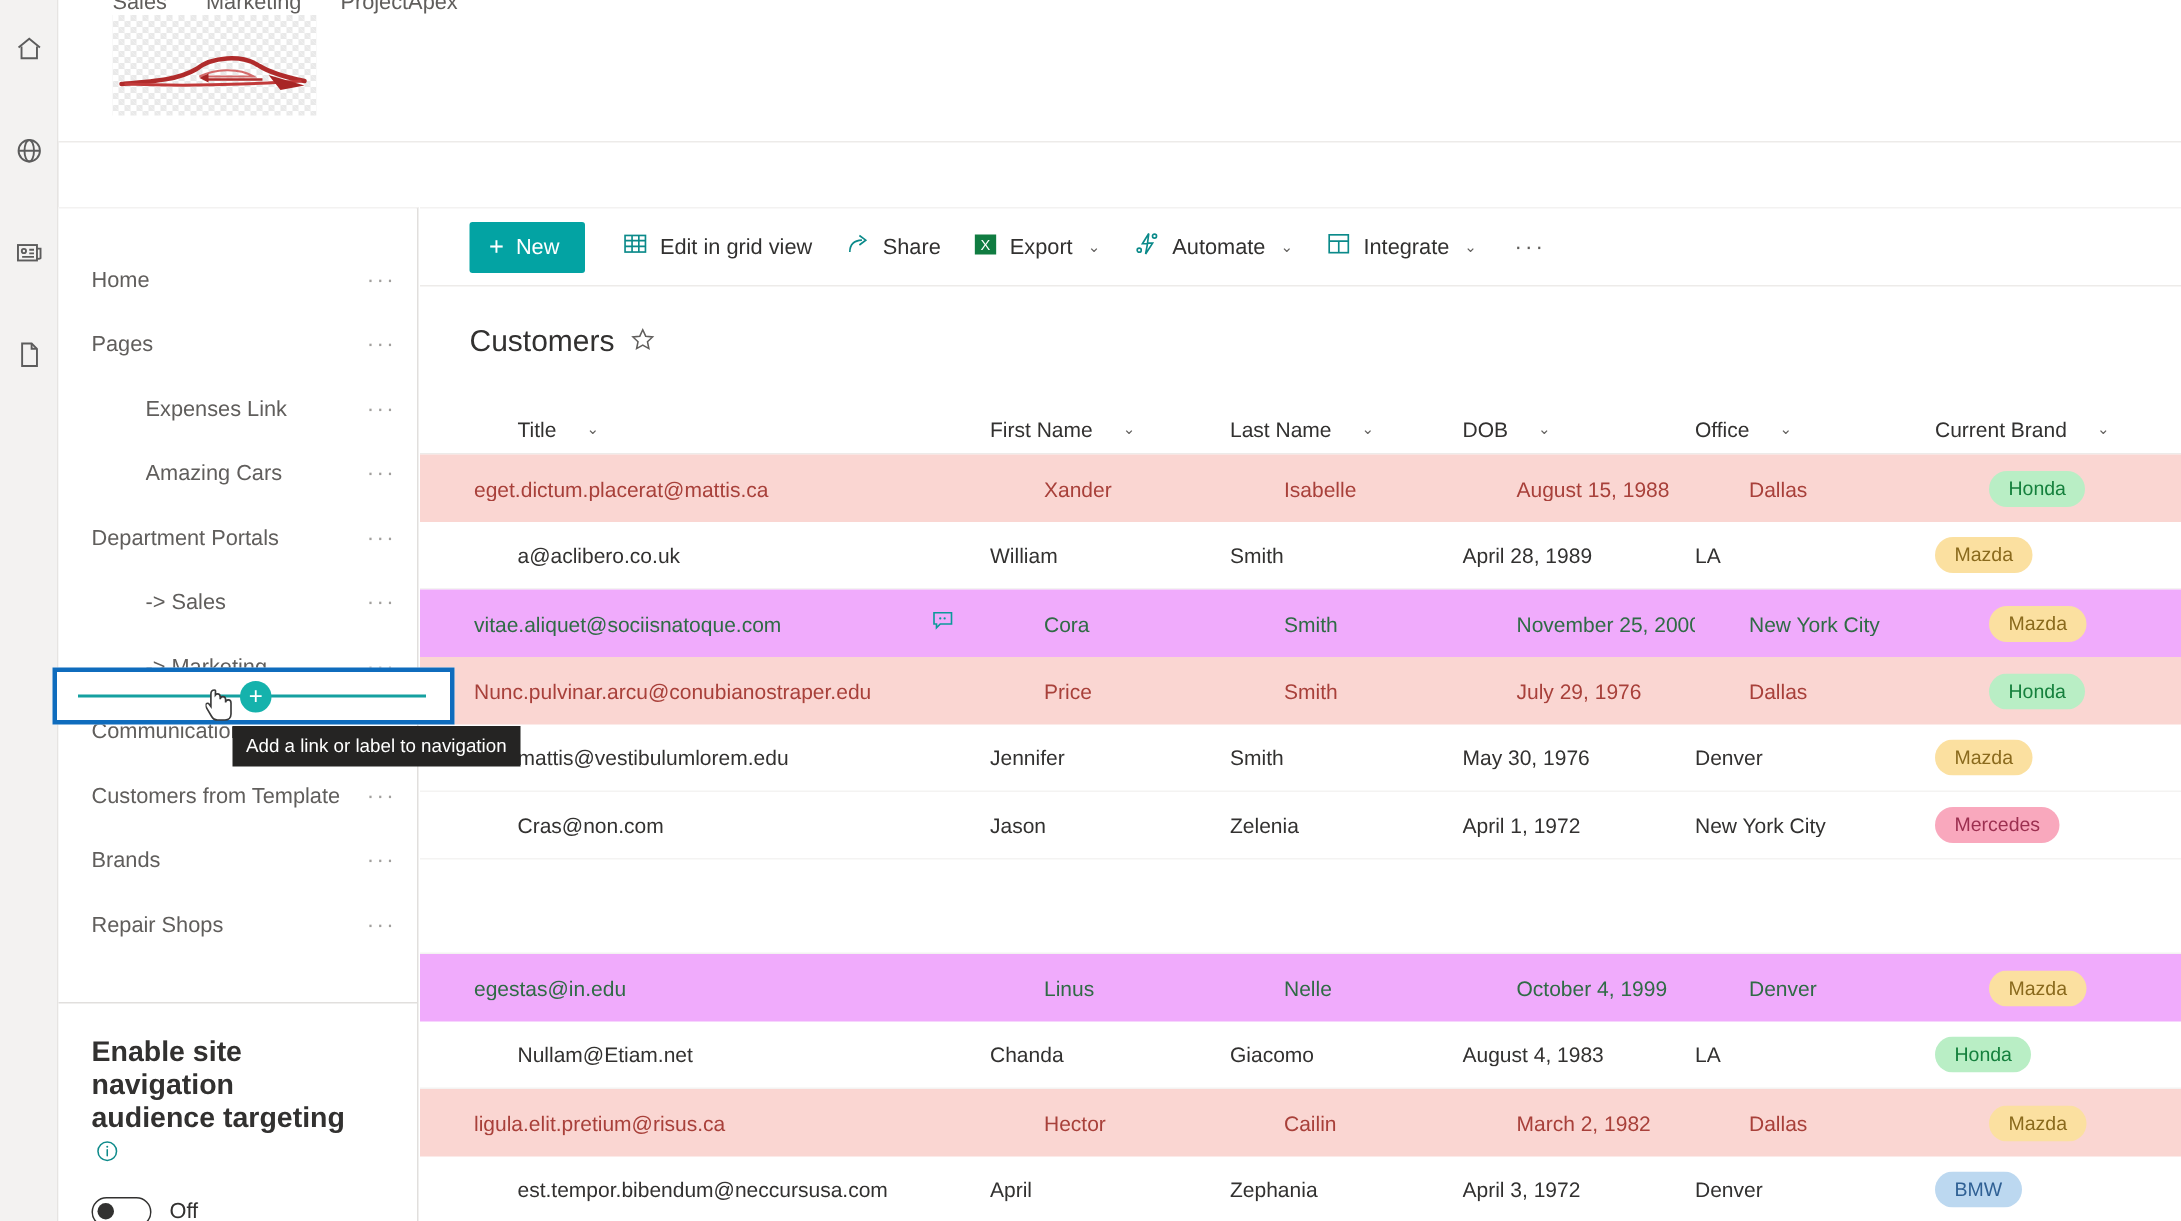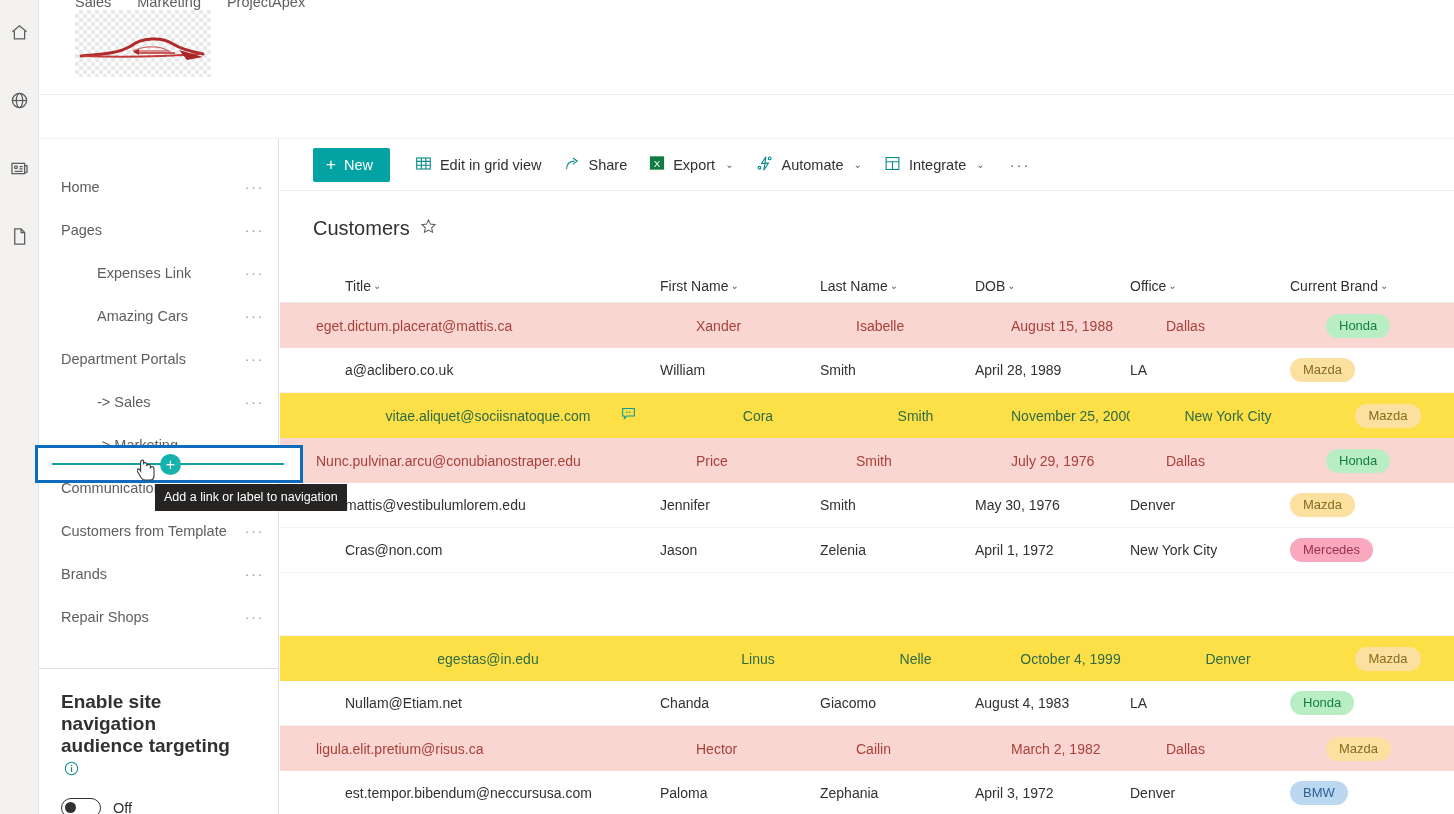--- a/index.html
+++ b/index.html
@@ -185,35 +185,35 @@
   }
   #list-title { font-size: 20px; color: #323130; font-weight: normal; }
   #favorite-icon { cursor: pointer; }
 
   
   #table { margin-top: 29px; width: 1174px; }
   .row { display: flex; align-items: center; height: 45px; }
   .hdr { height: 34px; border-bottom: 1px solid #edebe9; }
   .hdr .cell {
     font-size: 14px; color: #323130;
-    display: flex; align-items: center; gap: 0;
+    display: flex; align-items: center; gap: 18px;
     cursor: pointer;
   }
   .cell { padding-left: 0; font-size: 14px; overflow: hidden; white-space: nowrap; }
   .c-title { width: 380px; padding-left: 65px; }
   .c-first { width: 160px; }
   .c-last  { width: 155px; }
   .c-dob   { width: 155px; }
   .c-office{ width: 160px; }
   .c-brand { width: 160px; }
   .hdr .c-title { padding-left: 65px; }
 
   .row.data { border-bottom: 1px solid #f4f3f2; position: relative; }
   .row.pink  { background: #fad6d2; border-bottom: none; }
-  .row.green { background: #fde047; border-bottom: none; text-align: center; }
+  .row.green { background: #f0abfc; border-bottom: none; }
   .row.pink .cell, .row.green .cell { color: #6b3f3c; padding-left: 36px; }
   .row.pink .cell { color: #a8403a; }
   .row.green .cell { color: #2f6b45; }
   .row.plain .cell { color: #323130; }
   .row.gap { height: 63px; background: #ffffff; border-bottom: 1px solid #f4f3f2; }
 
   .pill {
     display: inline-block;
     padding: 5px 13px 6px 13px;
     border-radius: 13px;
@@ -542,21 +542,21 @@
           <div class="row data pink">
             <div class="cell c-title">ligula.elit.pretium@risus.ca</div>
             <div class="cell c-first">Hector</div>
             <div class="cell c-last">Cailin</div>
             <div class="cell c-dob">March 2, 1982</div>
             <div class="cell c-office">Dallas</div>
             <div class="cell c-brand"><span class="pill pill-mazda">Mazda</span></div>
           </div>
           <div class="row data plain">
             <div class="cell c-title">est.tempor.bibendum@neccursusa.com</div>
-            <div class="cell c-first">Paloma</div>
+            <div class="cell c-first">April</div>
             <div class="cell c-last">Zephania</div>
             <div class="cell c-dob">April 3, 1972</div>
             <div class="cell c-office">Denver</div>
             <div class="cell c-brand"><span class="pill pill-bmw">BMW</span></div>
           </div>
         </div>
     </div>
   </div>
 </div>
 

